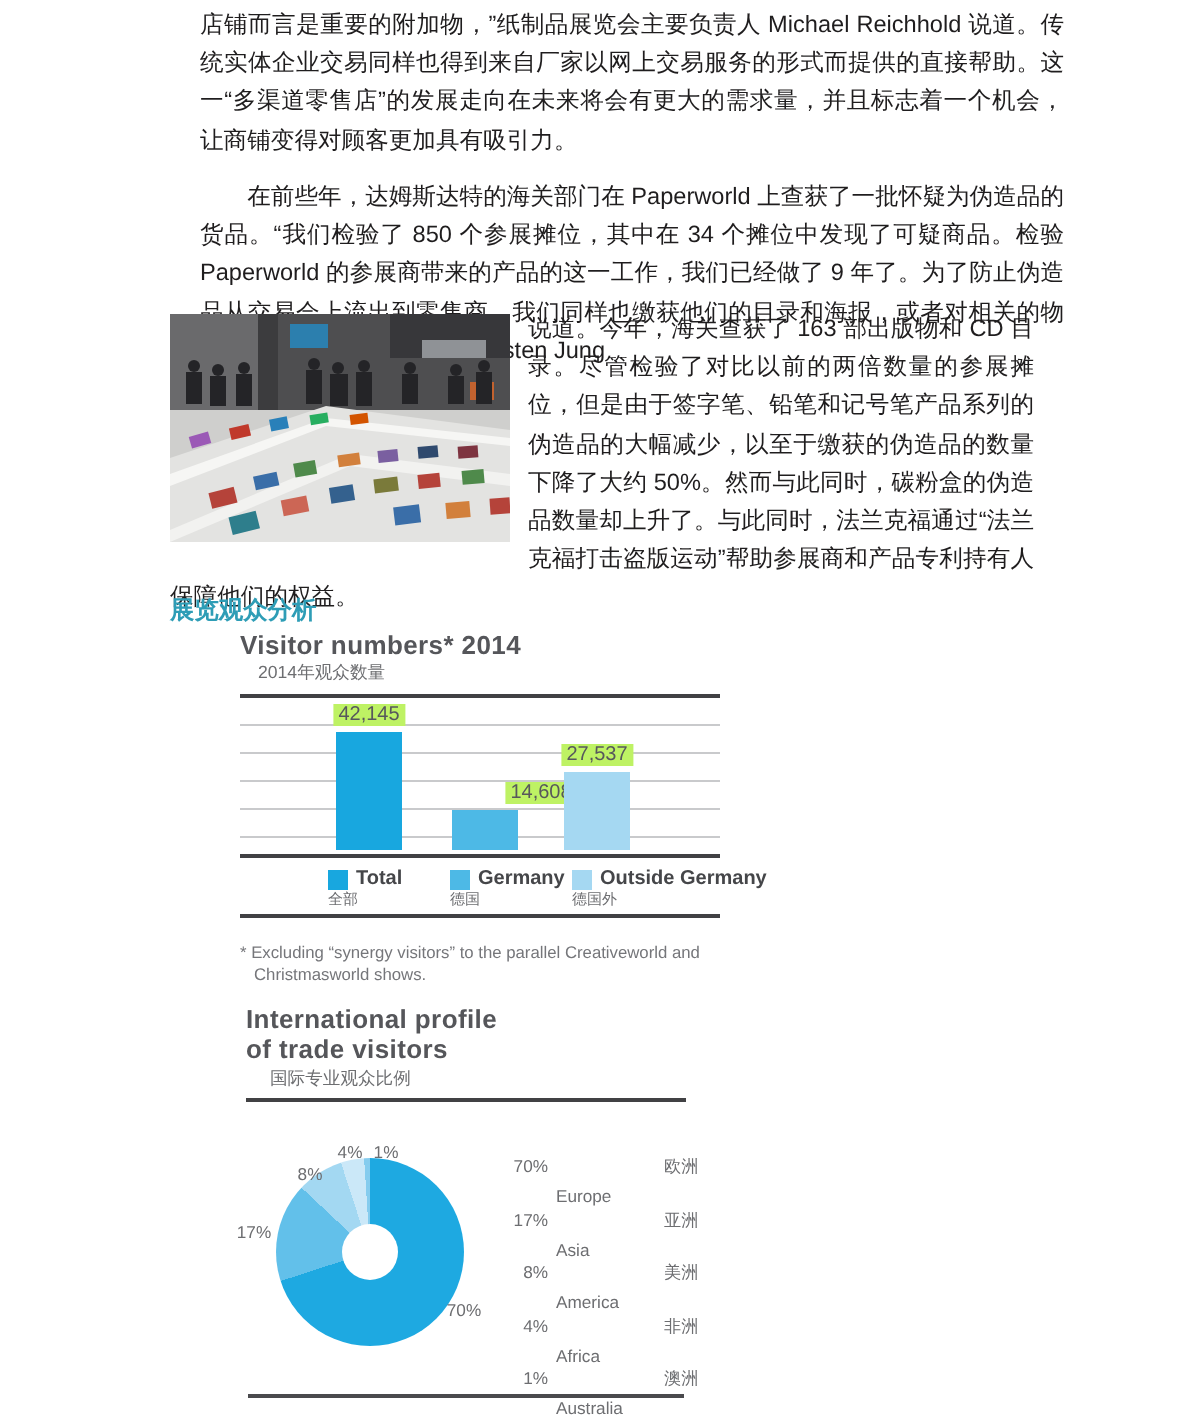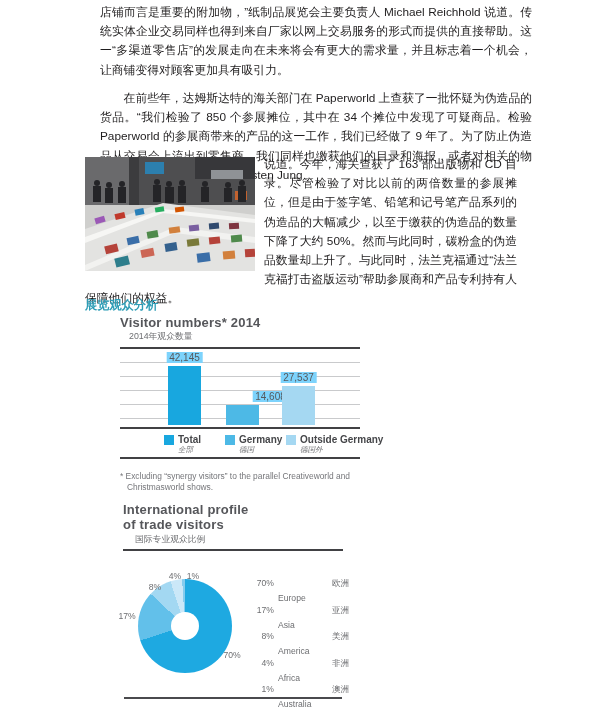--- a/index.html
+++ b/index.html
@@ -13,27 +13,27 @@
   .photo { float:left; width:170px; height:114px; margin:2px 9px 4px 0; }
 
   
   .chart1 { position:absolute; left:120px; top:315px; width:240px; }
   .c-title { font-size:13px; font-weight:bold; color:#55565a; letter-spacing:.2px; line-height:15px; }
   .c-sub { font-size:8.8px; color:#6d6e71; margin:1px 0 0 9px; line-height:10px; }
   .hr-dark { height:2px; background:#414144; margin-top:6px; }
   .plot { position:relative; height:78px; width:240px; }
   .gridline { position:absolute; left:0; width:240px; height:1px; background:#c9cacc; }
   .bar { position:absolute; bottom:2px; width:33px; }
-  .bar-label { position:absolute; transform:translateX(-50%); font-size:10px; color:#57585c; background:#7dd3fc; padding:0 3px; white-space:nowrap; }
+  .bar-label { position:absolute; transform:translateX(-50%); font-size:10px; color:#57585c; background:#bef264; padding:0 3px; white-space:nowrap; }
   .blegend { position:relative; height:28px; width:240px; }
   .blegend-item { position:absolute; top:5px; }
   .blegend-row { display:flex; align-items:center; }
   .lsq { width:10px; height:10px; margin-right:4px; flex:none; }
   .lname { font-size:10px; font-weight:bold; color:#454649; white-space:nowrap; line-height:11px; }
-  .lzh { font-size:7.5px; color:#6d6e71; margin-left:14px; line-height:9px;font-style:italic; }
+  .lzh { font-size:7.5px; color:#6d6e71; line-height:9px; }
   .footnote { margin-top:12px; width:272px; font-size:8.4px; font-weight:normal; color:#75767a; line-height:11px; padding-left:7px; text-indent:-7px; }
 
   
   .chart2 { position:absolute; left:123px; top:503px; width:222px; height:200px; }
   .c2-title { font-size:13px; font-weight:bold; color:#55565a; line-height:14.5px; letter-spacing:.2px; }
   .c2-sub { font-size:8.8px; color:#6d6e71; margin:2px 0 0 12px; line-height:10px; }
   .c2-hr { position:absolute; left:0; top:46px; width:220px; height:2px; background:#414144; }
   .donut { position:absolute; left:15px; top:76px; width:94px; height:94px; border-radius:50%; }
   .donut-hole { position:absolute; left:48px; top:109px; width:28px; height:28px; border-radius:50%; background:#fff; }
   .pct-label { position:absolute; transform:translateX(-50%); font-size:8.6px; color:#6d6e71; white-space:nowrap; }

